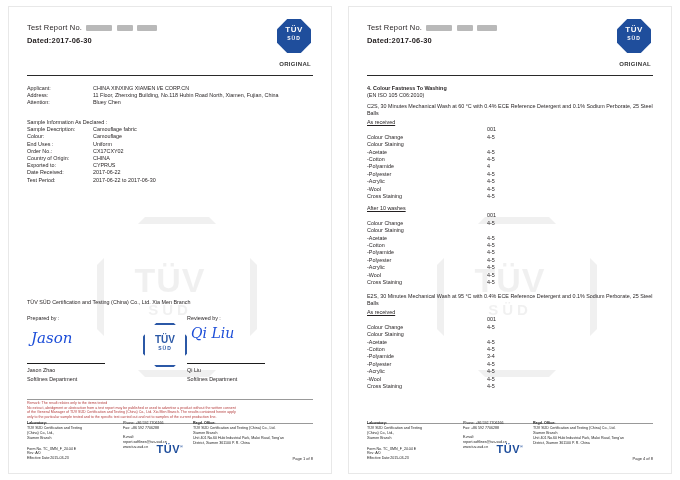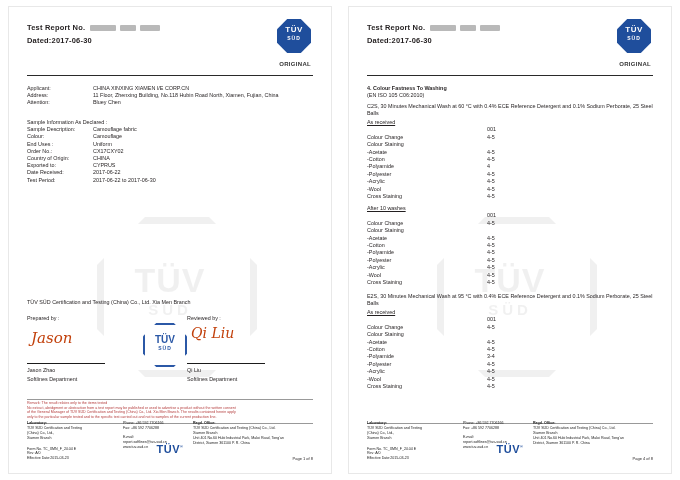--- a/index.html
+++ b/index.html
@@ -13,21 +13,21 @@
   .sheet.left{left:0;}
   .sheet.right{left:340px;}
   .page{
     position:absolute;left:8px;top:6px;width:324px;height:468px;
     background:#fff;box-sizing:border-box;
     border:1px solid #e8e8e8;
   }
   
   .hdr{position:absolute;left:18px;top:16px;}
   .hdr .line{font-size:7.5px;font-weight:bold;letter-spacing:.2px;white-space:nowrap;}
-  .hdr .line .lbl{font-weight:bold;}
+  .hdr .line .lbl{font-weight:normal;}
   .redact{
     display:inline-block;vertical-align:middle;
     height:6px;background:#b9b9b9;border-radius:1px;margin-left:2px;
     filter:blur(0.6px);
   }
   .r1{width:26px;} .r2{width:16px;} .r3{width:20px;}
   .hdr .line2{margin-top:4px;}
 
   
   .tuvmark{
@@ -67,21 +67,21 @@
   
   .block{position:absolute;font-size:5.4px;line-height:7.2px;}
   .kv{display:flex;}
   .kv .k{width:66px;flex:none;}
   .kv .v{flex:1;}
   .u{text-decoration:underline;}
 
   
   .sigline{position:absolute;height:1px;background:#1b1b1b;}
   .sigcap{position:absolute;font-size:5.4px;}
-  .sigimg{position:absolute;font-family:"DejaVu Serif",serif;font-style:italic;color:#c2410c;}
+  .sigimg{position:absolute;font-family:"DejaVu Serif",serif;font-style:italic;color:#1d4ed8;}
 
   
   .stamp{
     position:absolute;width:44px;height:44px;
   }
   .stamp .o{
     position:absolute;inset:0;border:2px solid #2b58a6;
     clip-path:polygon(30% 0,70% 0,100% 30%,100% 70%,70% 100%,30% 100%,0 70%,0 30%);
   }
   .stamp .t{

